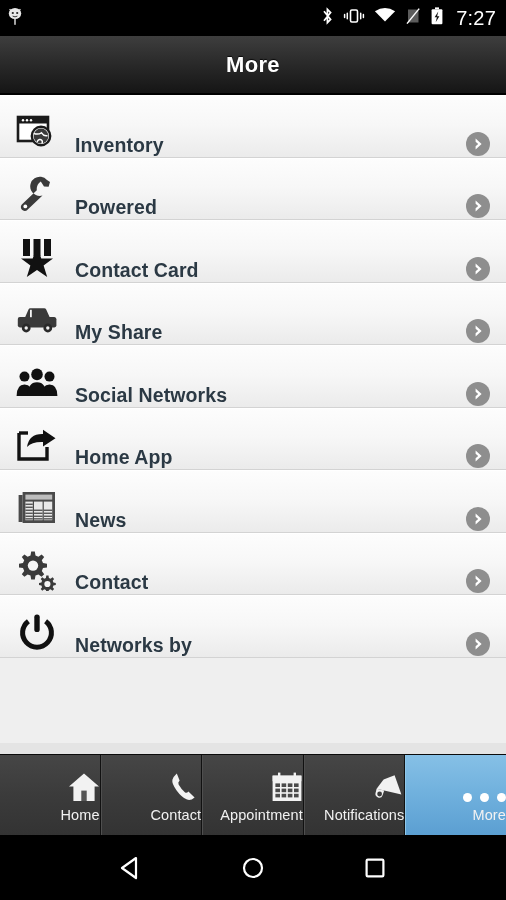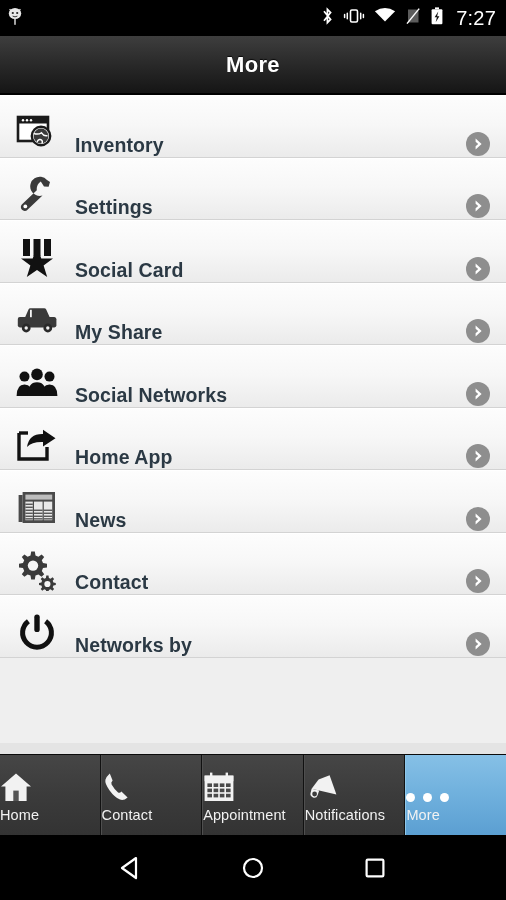--- a/index.html
+++ b/index.html
@@ -61,21 +61,21 @@
   
   .tab-gap {
     position:absolute; top:743px; left:0; right:0; height:11px; background:#e4e4e4;
   }
   .tabbar {
     position:absolute; top:754px; left:0; right:0; height:81px;
     display:flex; background:#1a1a1a;
     border-top:1px solid #0b0b0b;
   }
   .tab {
-    flex:1; display:flex; flex-direction:column; align-items:flex-start;
+    flex:1; display:flex; flex-direction:column; align-items:flex-end;
     justify-content:center; gap:5px;
     background:linear-gradient(to bottom,#464646 0%,#3b3b3b 50%,#333333 100%);
     border-right:1px solid #111; border-left:1px solid #4f4f4f;
     color:#f2f2f2;
   }
   .tab:first-child { border-left:none; }
   .tab:last-child { border-right:none; }
   .tab.active {
     background:linear-gradient(to bottom,#86c0e6 0%,#6fb0dd 50%,#5b9fd2 100%);
     border-left:1px solid #8fc8ea;
@@ -173,39 +173,39 @@
       </div>
     </div>
 
     <div class="row">
       <div class="row-icon">
         <svg width="40" height="38" viewBox="0 0 40 38">
           <path d="M30 4 A9.6 9.6 0 1 0 25.5 19.6 L11 33.2 A3.9 3.9 0 1 1 5.6 27.8 L19.8 14.2 A9.6 9.6 0 0 1 23.8 5.4 L27 10.4 L31.6 10.8 L33 6.1 Z" fill="#3a3a3a"></path>
           <circle cx="8.3" cy="30.4" r="1.9" fill="#fff"></circle>
         </svg>
       </div>
-      <div class="row-label">Settings</div>
+      <div class="row-label">Powered</div>
       <div class="row-chevron">
         <svg width="26" height="26" viewBox="0 0 26 26">
             <circle cx="13" cy="13" r="12" fill="#8e8e8e"></circle>
             <path d="M10.6 7.4 L16.6 13 L10.6 18.6 L10.6 15.2 L13.2 13 L10.6 10.8 Z" fill="#fff"></path>
           </svg>
       </div>
     </div>
 
     <div class="row">
       <div class="row-icon">
         <svg width="38" height="40" viewBox="0 0 38 40">
           <rect x="5" y="1" width="7" height="17" fill="#111"></rect>
           <rect x="15.5" y="1" width="7" height="17" fill="#111"></rect>
           <rect x="26" y="1" width="7" height="17" fill="#111"></rect>
           <path d="M19 9 L23.3 20.4 L35 20.4 L25.6 27.6 L29.2 39 L19 31.9 L8.8 39 L12.4 27.6 L3 20.4 L14.7 20.4 Z" fill="#111"></path>
         </svg>
       </div>
-      <div class="row-label">Social Card</div>
+      <div class="row-label">Contact Card</div>
       <div class="row-chevron">
         <svg width="26" height="26" viewBox="0 0 26 26">
             <circle cx="13" cy="13" r="12" fill="#8e8e8e"></circle>
             <path d="M10.6 7.4 L16.6 13 L10.6 18.6 L10.6 15.2 L13.2 13 L10.6 10.8 Z" fill="#fff"></path>
           </svg>
       </div>
     </div>
 
 
     <div class="row">

